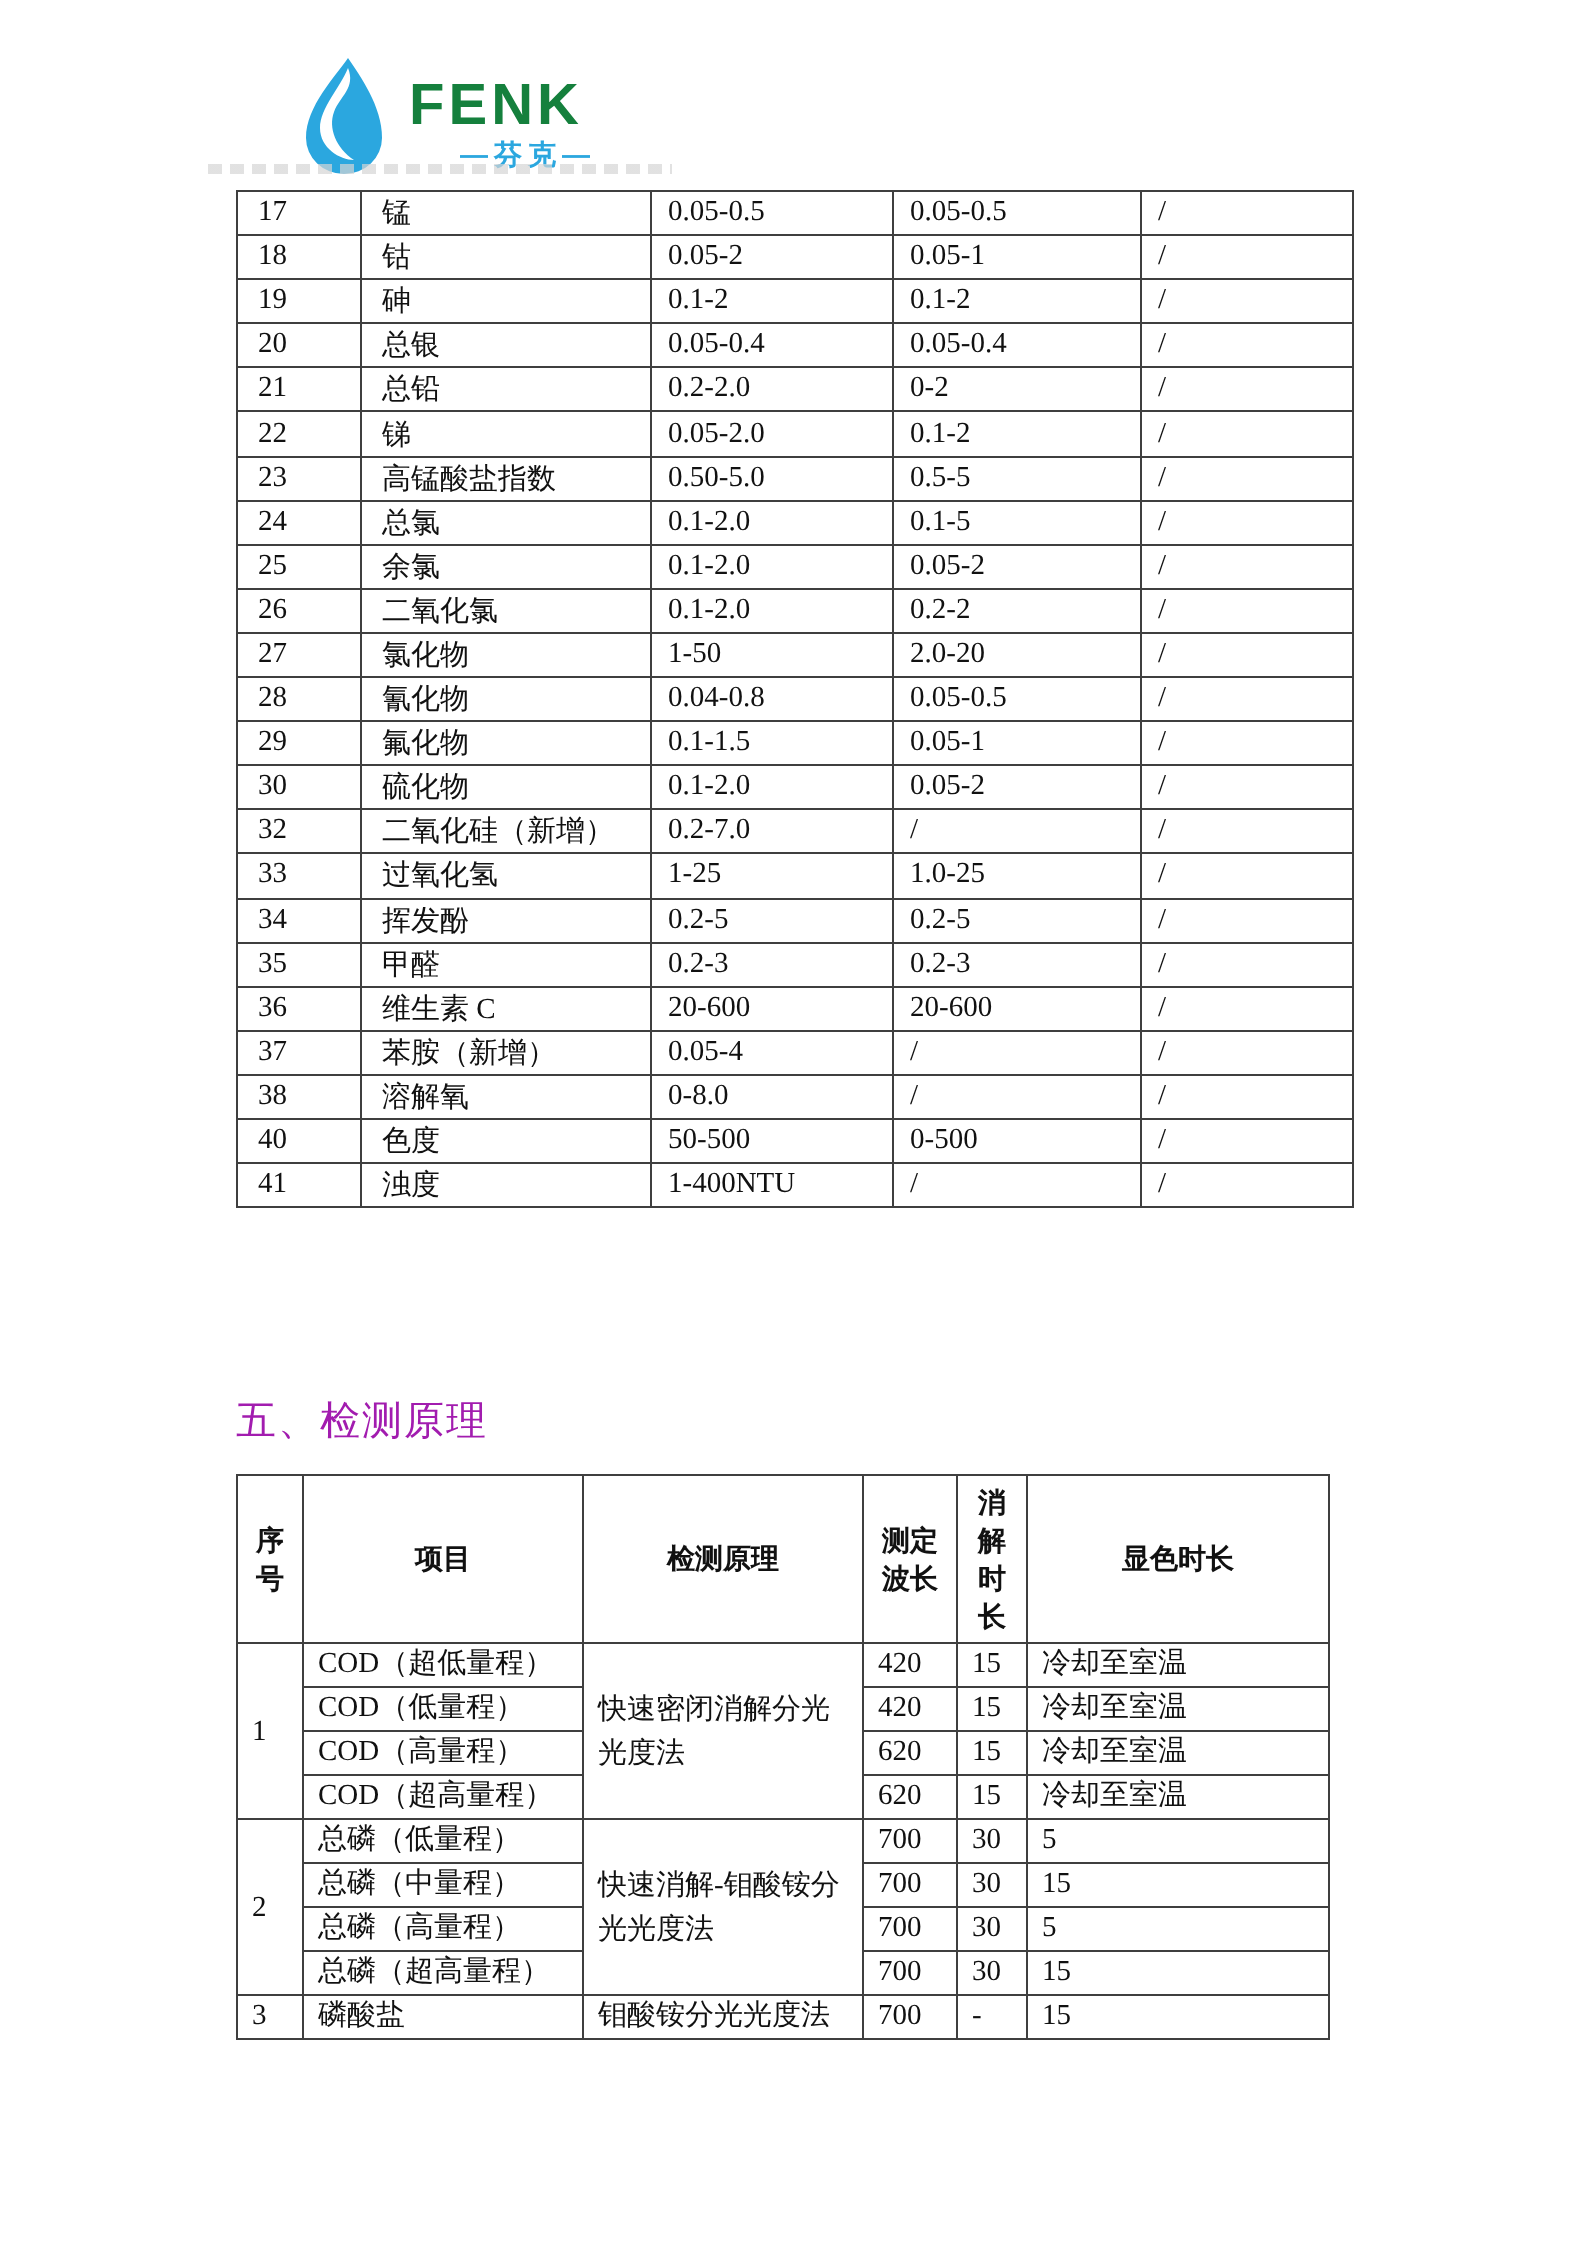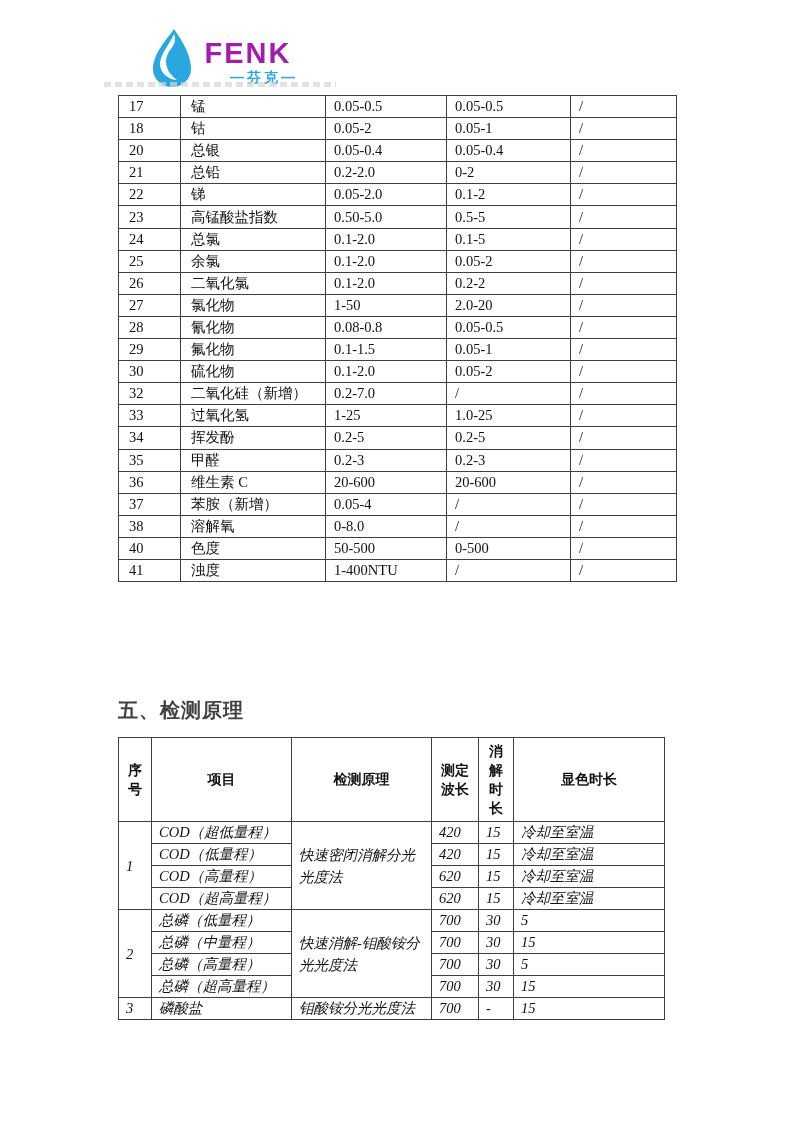--- a/index.html
+++ b/index.html
@@ -24,21 +24,21 @@
     align-items: flex-start;
   }
   .logo-drop { width: 44px; height: 60px; margin-right: 4px; }
   .logo-text { display: flex; flex-direction: column; align-items: center; }
   .logo-brand {
     font-family: "Liberation Sans", "DejaVu Sans", sans-serif;
     font-weight: bold;
     font-size: 29px;
     line-height: 30px;
     letter-spacing: 2px;
-    color: #a21caf;
+    color: #15803d;
     margin-top: 10px;
   }
   .logo-cn {
     font-family: "Liberation Sans", "DejaVu Sans", sans-serif;
     font-size: 14px;
     font-weight: bold;
     letter-spacing: 3px;
     color: #2BA7DF;
     margin-top: 1px;
     margin-left: 32px;
@@ -75,23 +75,23 @@
   }
   .range-table td.c-no { padding-left: 10px; margin-left: 48px; }
   .range-table td.c-name { padding-left: 10px; }
 
   
   .section-title {
     position: absolute;
     left: 118px;
     top: 697px;
     font-family: "Liberation Sans", "DejaVu Sans", sans-serif;
-    font-weight: bold;
+    font-weight: normal;
     font-size: 20px;
-    color: #404040;
+    color: #a21caf;
     letter-spacing: 1px;
   }
 
   
   .principle-table {
     position: absolute;
     left: 118px;
     top: 737px;
     width: 546px;
   }
@@ -104,21 +104,20 @@
     vertical-align: middle;
     white-space: pre-line;
     line-height: 19px;
   }
   .principle-table td {
     height: 21.1px;
     font-size: 14.5px;
     padding: 0 3px 0 7px;
     vertical-align: middle;
     line-height: 21px;
-    font-style: italic;
   }
   .principle-table td.merged { line-height: 22px; }
 </style>
 </head>
 <body>
 
 <div class="page">
 
   <div class="logo">
     <svg class="logo-drop" viewBox="0 0 44 60">
@@ -152,20 +151,27 @@
         </tr>
 
         <tr>
           <td class="c-no">18</td>
           <td class="c-name">钴</td>
           <td class="c-r1">0.05-2</td>
           <td class="c-r2">0.05-1</td>
           <td class="c-rem">/</td>
         </tr>
 
+        <tr>
+          <td class="c-no">19</td>
+          <td class="c-name">砷</td>
+          <td class="c-r1">0.1-2</td>
+          <td class="c-r2">0.1-2</td>
+          <td class="c-rem">/</td>
+        </tr>
 
         <tr>
           <td class="c-no">20</td>
           <td class="c-name">总银</td>
           <td class="c-r1">0.05-0.4</td>
           <td class="c-r2">0.05-0.4</td>
           <td class="c-rem">/</td>
         </tr>
 
         <tr>
@@ -220,21 +226,21 @@
           <td class="c-no">27</td>
           <td class="c-name">氯化物</td>
           <td class="c-r1">1-50</td>
           <td class="c-r2">2.0-20</td>
           <td class="c-rem">/</td>
         </tr>
 
         <tr>
           <td class="c-no">28</td>
           <td class="c-name">氰化物</td>
-          <td class="c-r1">0.08-0.8</td>
+          <td class="c-r1">0.04-0.8</td>
           <td class="c-r2">0.05-0.5</td>
           <td class="c-rem">/</td>
         </tr>
 
         <tr>
           <td class="c-no">29</td>
           <td class="c-name">氟化物</td>
           <td class="c-r1">0.1-1.5</td>
           <td class="c-r2">0.05-1</td>
           <td class="c-rem">/</td>

